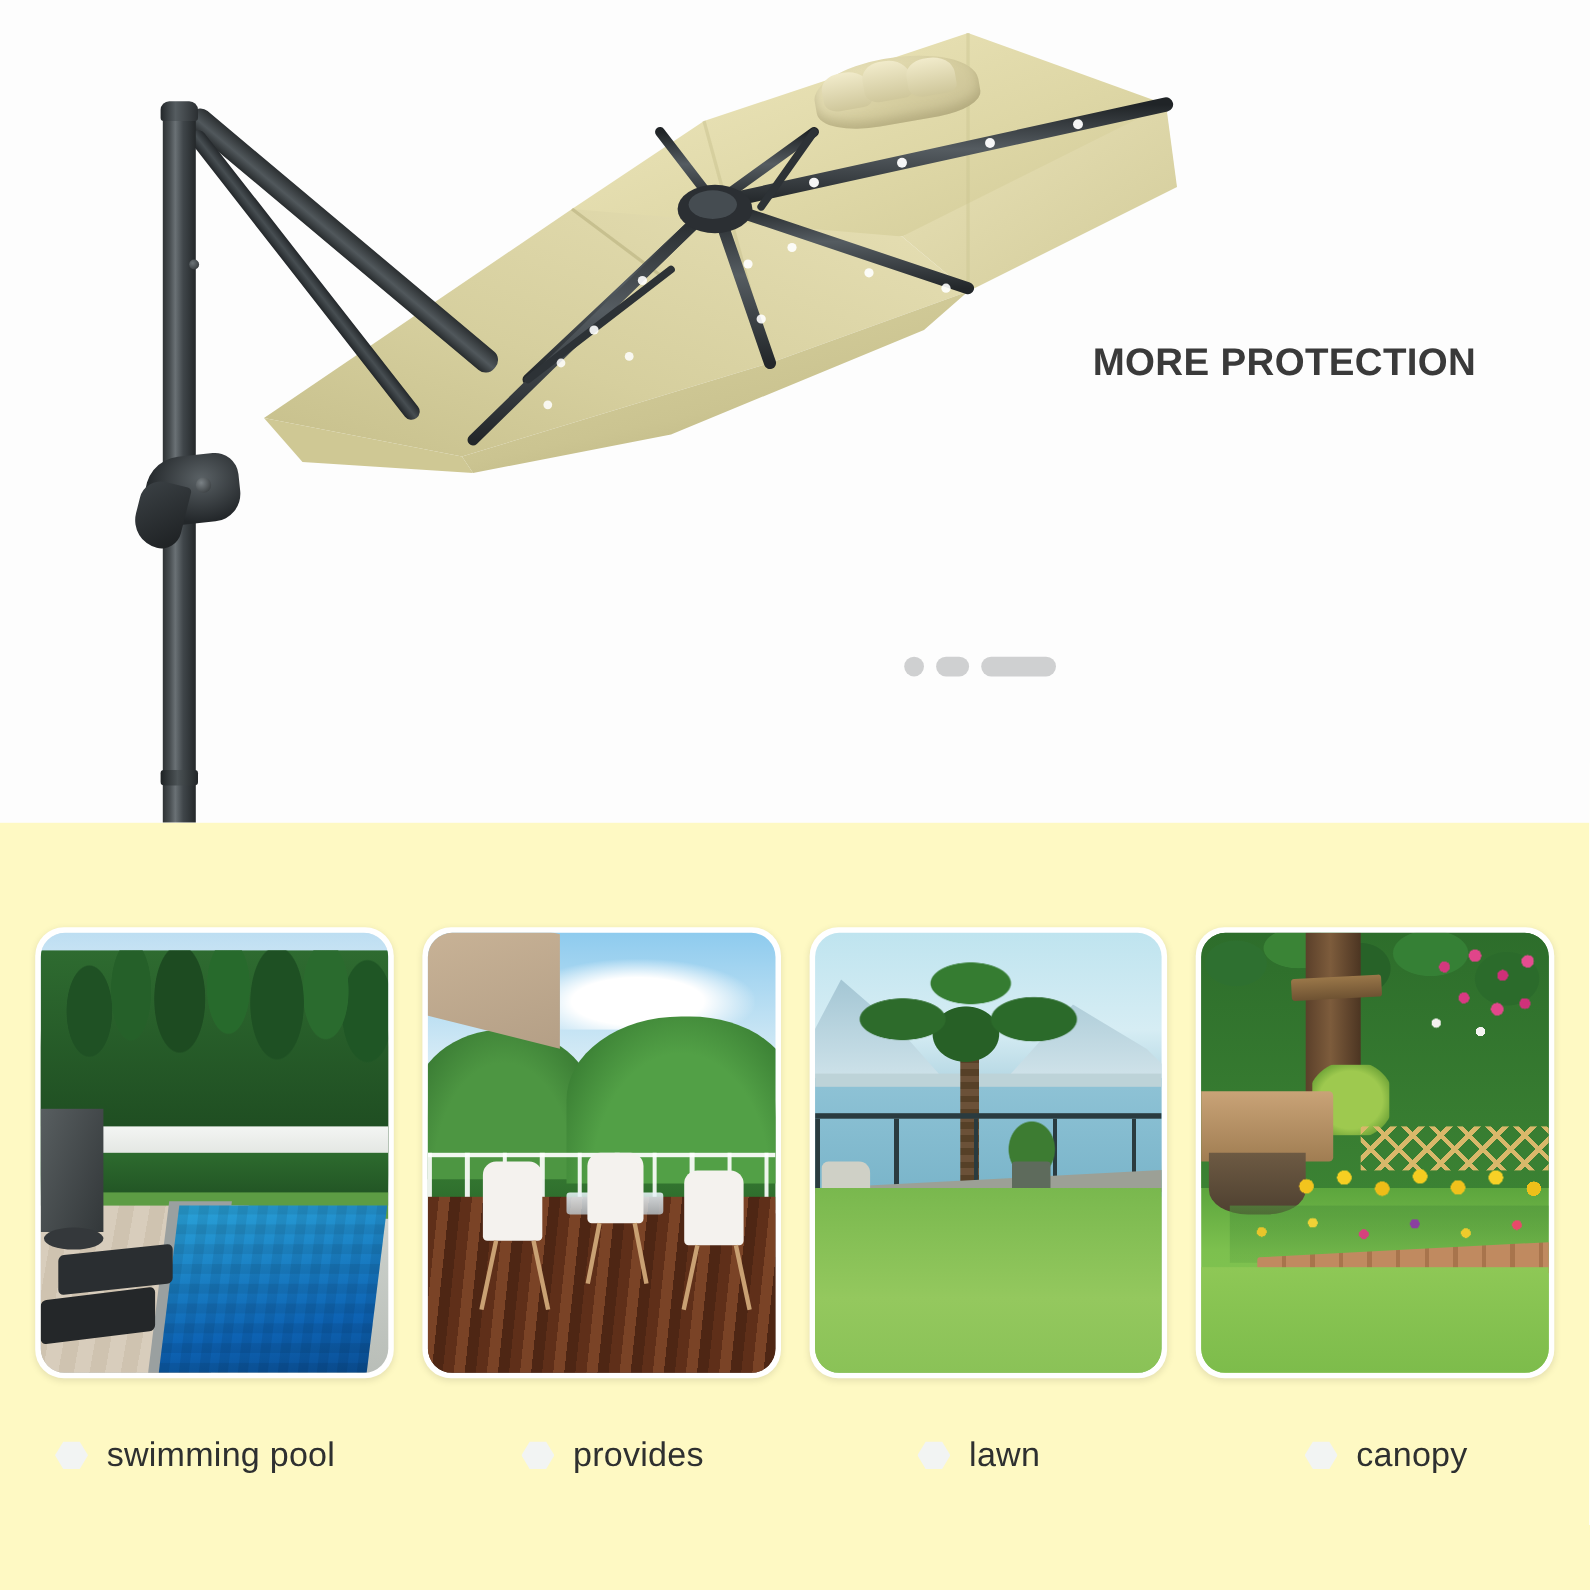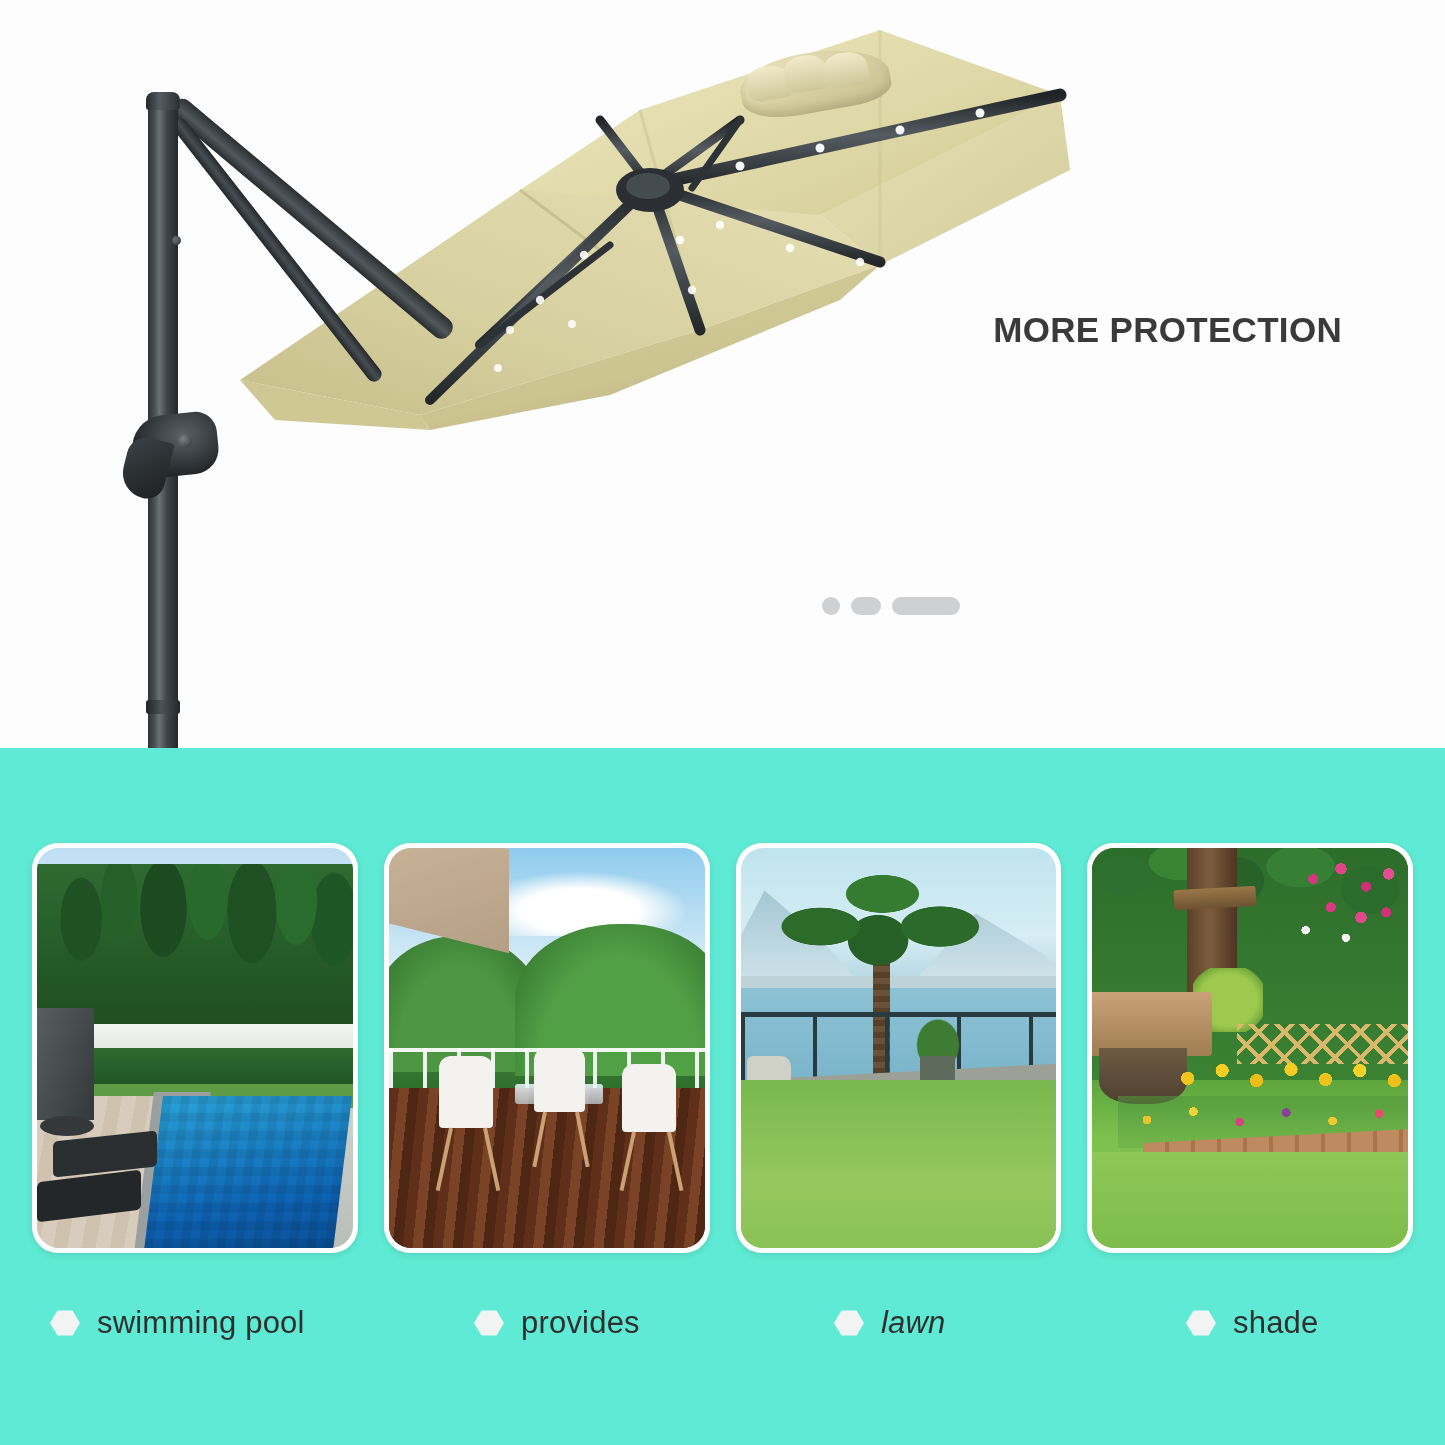--- a/index.html
+++ b/index.html
@@ -100,21 +100,21 @@
     font-size:36px;line-height:1.62;font-weight:400;
     color:#3f3f3f;
   }
   .dots{position:absolute;left:822px;top:597px;display:flex;align-items:center;gap:11px;}
   .dot{background:#cfd0d1;border-radius:9px;height:18px;}
   .dot.d1{width:18px;border-radius:50%;}
   .dot.d2{width:30px;}
   .dot.d3{width:68px;}
 
   
-  .gallery{position:absolute;left:0;top:748px;width:1445px;height:697px;background:#5eead4;}
+  .gallery{position:absolute;left:0;top:748px;width:1445px;height:697px;background:#fef9c3;}
 
   .cards{position:absolute;left:32px;top:95px;width:1381px;height:410px;
          display:flex;gap:26px;}
   .card{
     position:relative;width:326px;height:410px;
     border-radius:26px;
     background:#ffffff;
     padding:5px;
     box-sizing:border-box;
     box-shadow:0 2px 7px rgba(0,0,0,.10);
@@ -265,21 +265,21 @@
   .labels{position:absolute;left:32px;top:540px;width:1381px;height:70px;display:flex;}
   .label-item{display:flex;align-items:center;gap:17px;}
   .hexi{
     width:30px;height:27px;background:#f2f4f3;
     clip-path:polygon(25% 4%,75% 4%,100% 50%,75% 96%,25% 96%,0 50%);
     flex:none;
   }
   .label-text{font-size:31px;color:#2e3030;font-weight:400;letter-spacing:.2px;}
   .lw1{width:352px;padding-left:18px;box-sizing:border-box;}
   .lw2{width:352px;padding-left:90px;box-sizing:border-box;}
-  .lw3{width:352px;padding-left:98px;box-sizing:border-box;font-style:italic;}
+  .lw3{width:352px;padding-left:98px;box-sizing:border-box;}
   .lw4{width:325px;padding-left:98px;box-sizing:border-box;}
 </style>
 </head>
 <body>
 
 <div class="page">
 
   <div class="hero">
 
     <div class="umbrella">
@@ -475,17 +475,17 @@
       <div class="label-item lw2">
         <span class="hexi"></span>
         <span class="label-text">provides</span>
       </div>
       <div class="label-item lw3">
         <span class="hexi"></span>
         <span class="label-text">lawn</span>
       </div>
       <div class="label-item lw4">
         <span class="hexi"></span>
-        <span class="label-text">shade</span>
+        <span class="label-text">canopy</span>
       </div>
     </div>
   </div>
 </div>
 
 </body></html>

